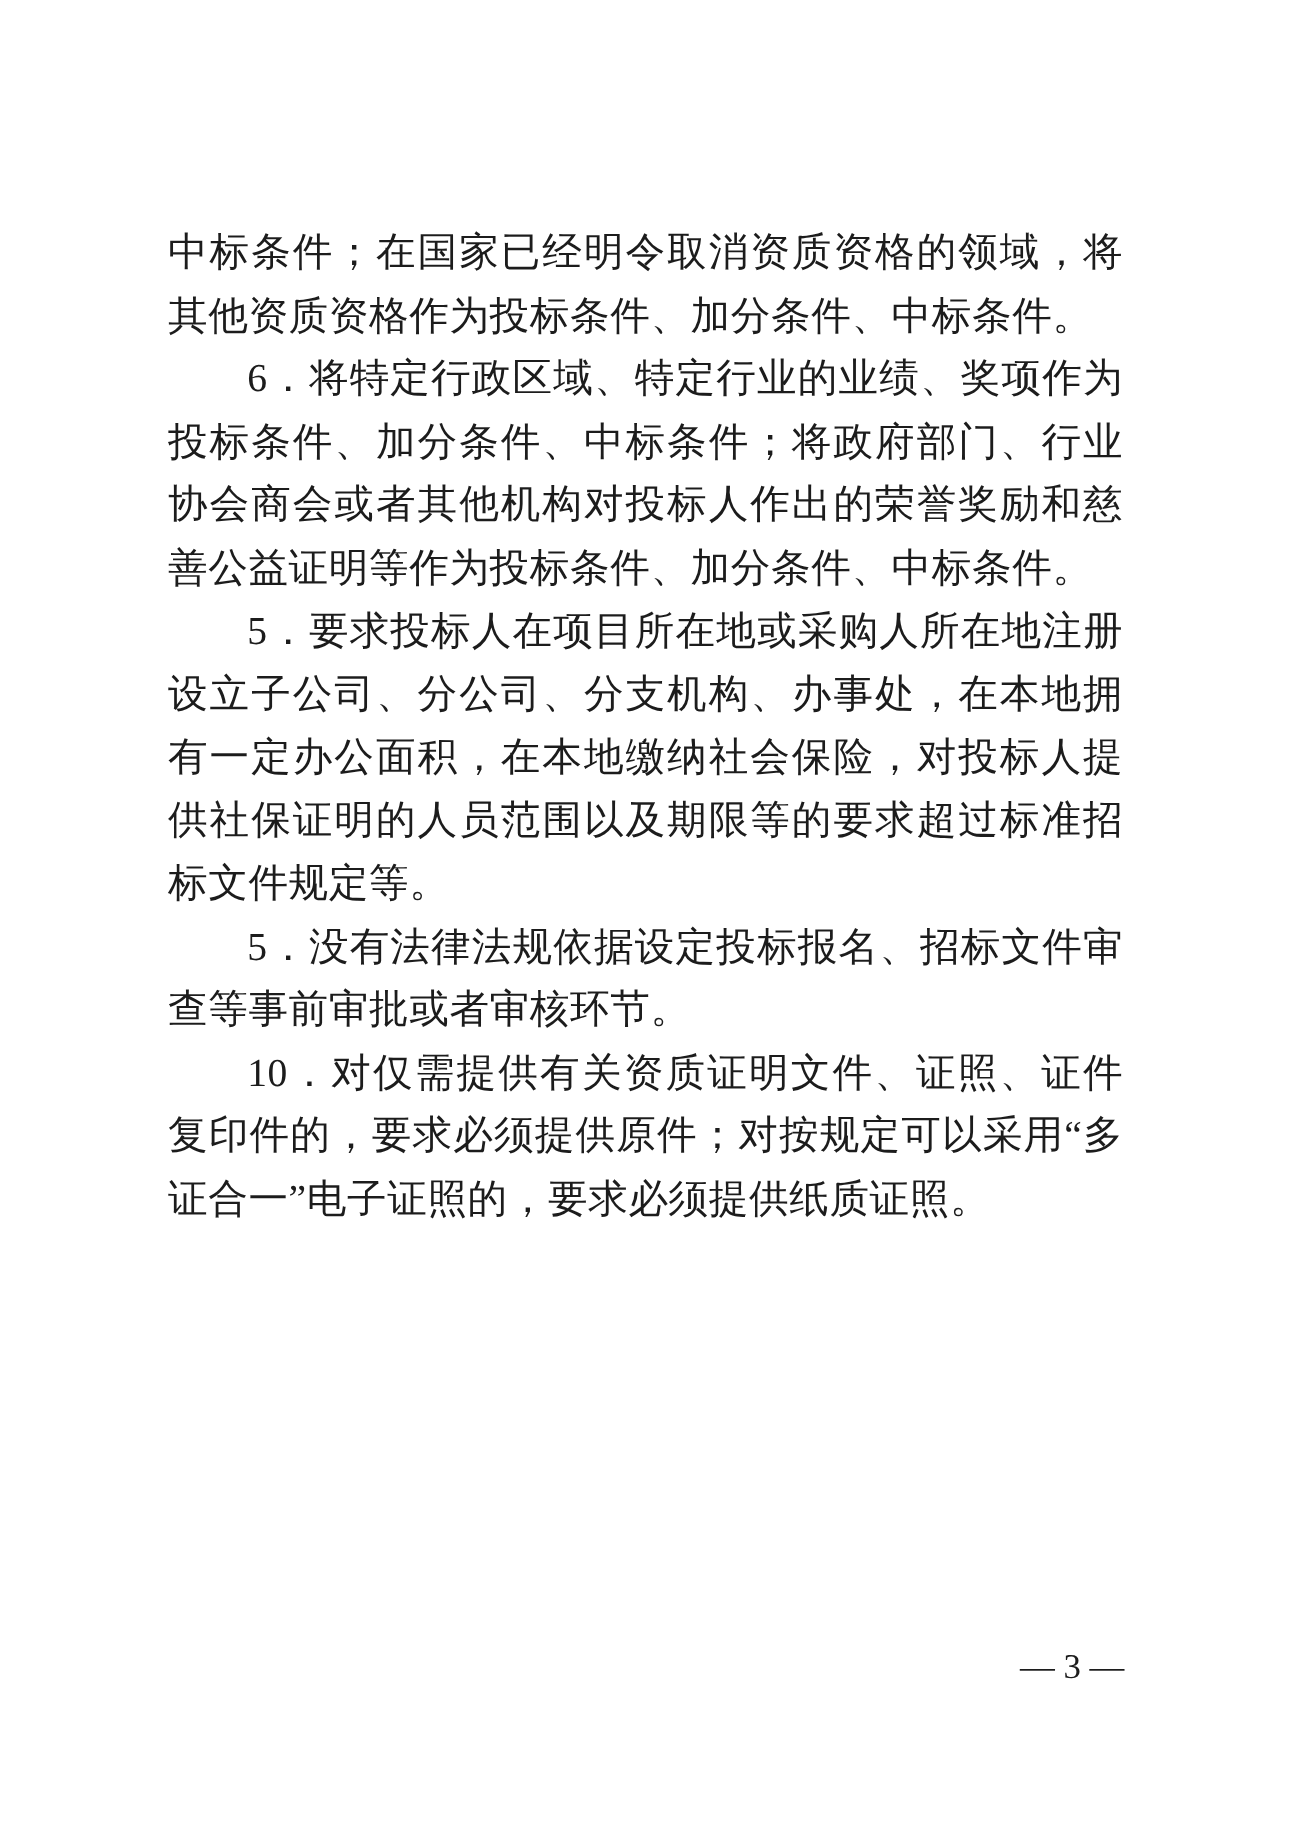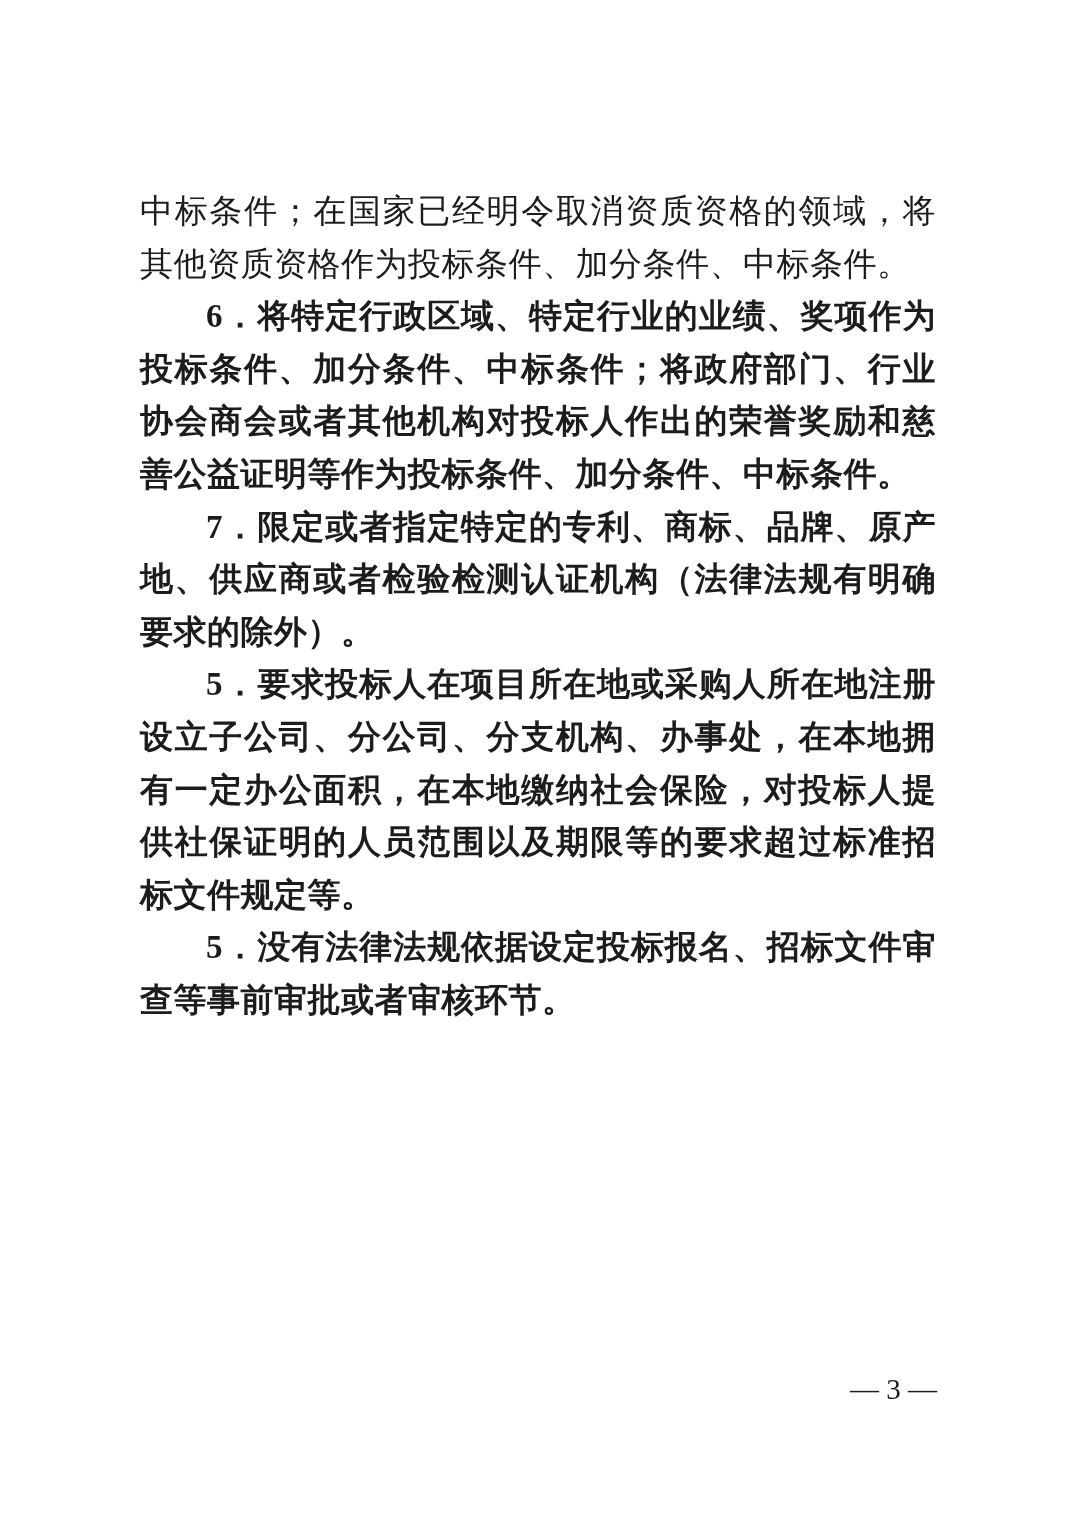--- a/index.html
+++ b/index.html
@@ -33,40 +33,39 @@
     text-align: justify;
     text-justify: inter-ideograph;
     letter-spacing: 0.5px;
   }
   .doc-text p {
     margin: 0;
     padding: 0;
   }
   .doc-text p.indent {
     text-indent: 2em;
-    font-weight: bold;
   }
   .page-number {
     position: absolute;
     top: 1372px;
     right: 137px;
     font-size: 29px;
     line-height: 34px;
     color: #1c1c1c;
     white-space: pre;
   }
 </style>
 </head>
 <body>
 
 <div class="page">
 
   <div class="doc-text">
     <p>中标条件；在国家已经明令取消资质资格的领域，将其他资质资格作为投标条件、加分条件、中标条件。</p>
     <p class="indent">6．将特定行政区域、特定行业的业绩、奖项作为投标条件、加分条件、中标条件；将政府部门、行业协会商会或者其他机构对投标人作出的荣誉奖励和慈善公益证明等作为投标条件、加分条件、中标条件。</p>
-    <p class="indent">7．限定或者指定特定的专利、商标、品牌、原产地、供应商或者检验检测认证机构（法律法规有明确要求的除外）。</p>
     <p class="indent">5．要求投标人在项目所在地或采购人所在地注册设立子公司、分公司、分支机构、办事处，在本地拥有一定办公面积，在本地缴纳社会保险，对投标人提供社保证明的人员范围以及期限等的要求超过标准招标文件规定等。</p>
     <p class="indent">5．没有法律法规依据设定投标报名、招标文件审查等事前审批或者审核环节。</p>
+    <p class="indent">10．对仅需提供有关资质证明文件、证照、证件复印件的，要求必须提供原件；对按规定可以采用“多证合一”电子证照的，要求必须提供纸质证照。</p>
   </div>
 
   <div class="page-number">— 3 —</div>
 
 </div>
 
 </body></html>

